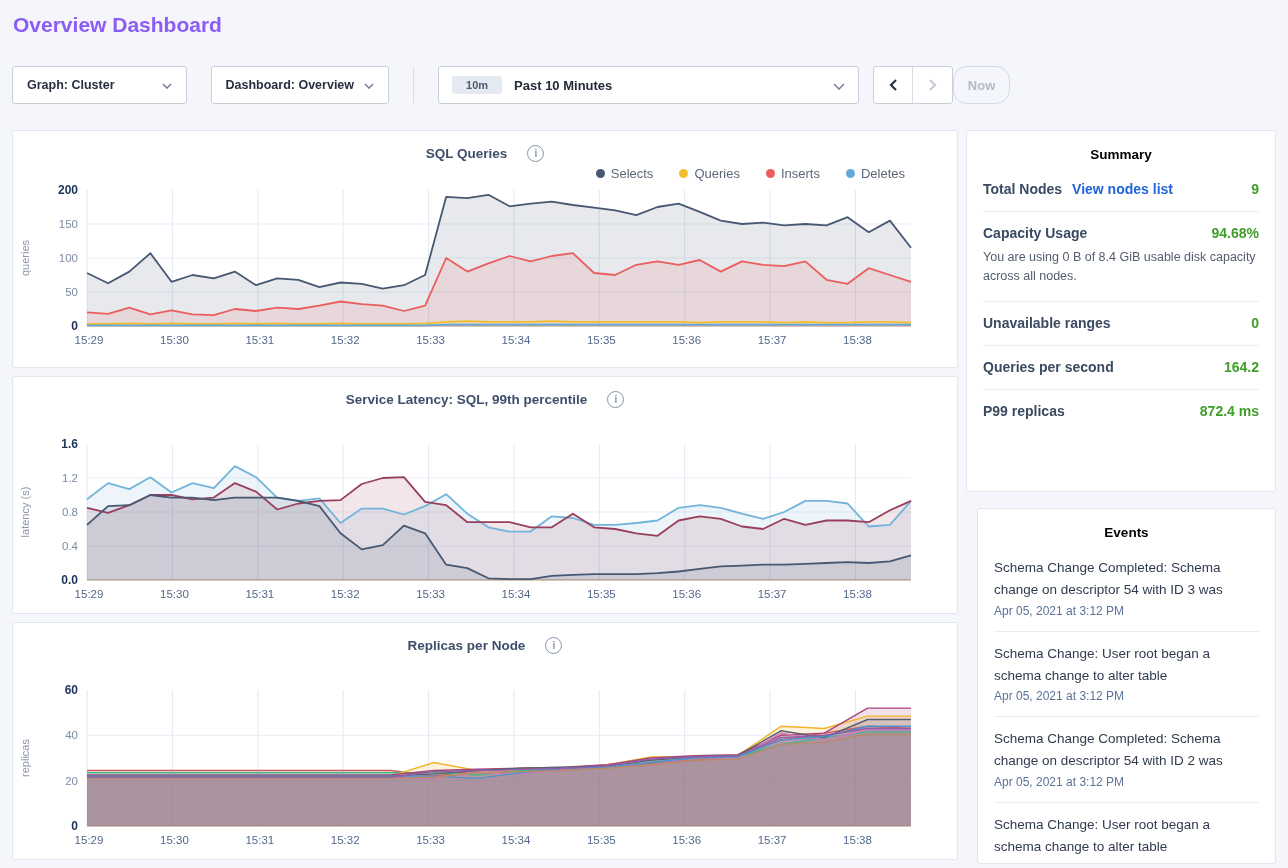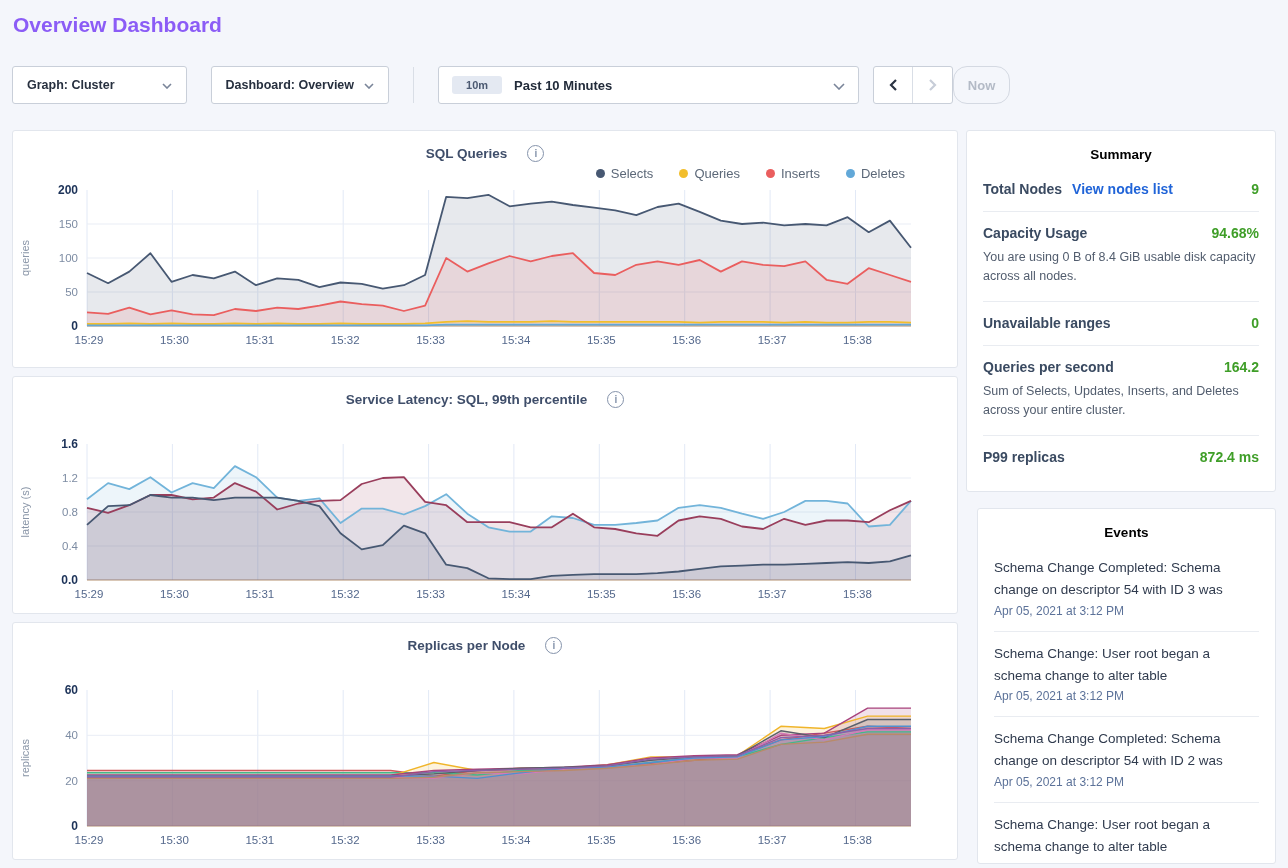--- a/index.html
+++ b/index.html
@@ -303,21 +303,20 @@
         <div class="sum-head">
           <span class="sum-label">Unavailable ranges</span>
           <span class="sum-value">0</span>
         </div>
       </div>
       <div class="sum-row">
         <div class="sum-head">
           <span class="sum-label">Queries per second</span>
           <span class="sum-value">164.2</span>
         </div>
-        <div class="sum-desc">Sum of Selects, Updates, Inserts, and Deletes across your entire cluster.</div>
       </div>
       <div class="sum-row">
         <div class="sum-head">
           <span class="sum-label">P99 replicas</span>
           <span class="sum-value">872.4 ms</span>
         </div>
       </div>
     </div>
 
     <div class="side-panel events-panel">

